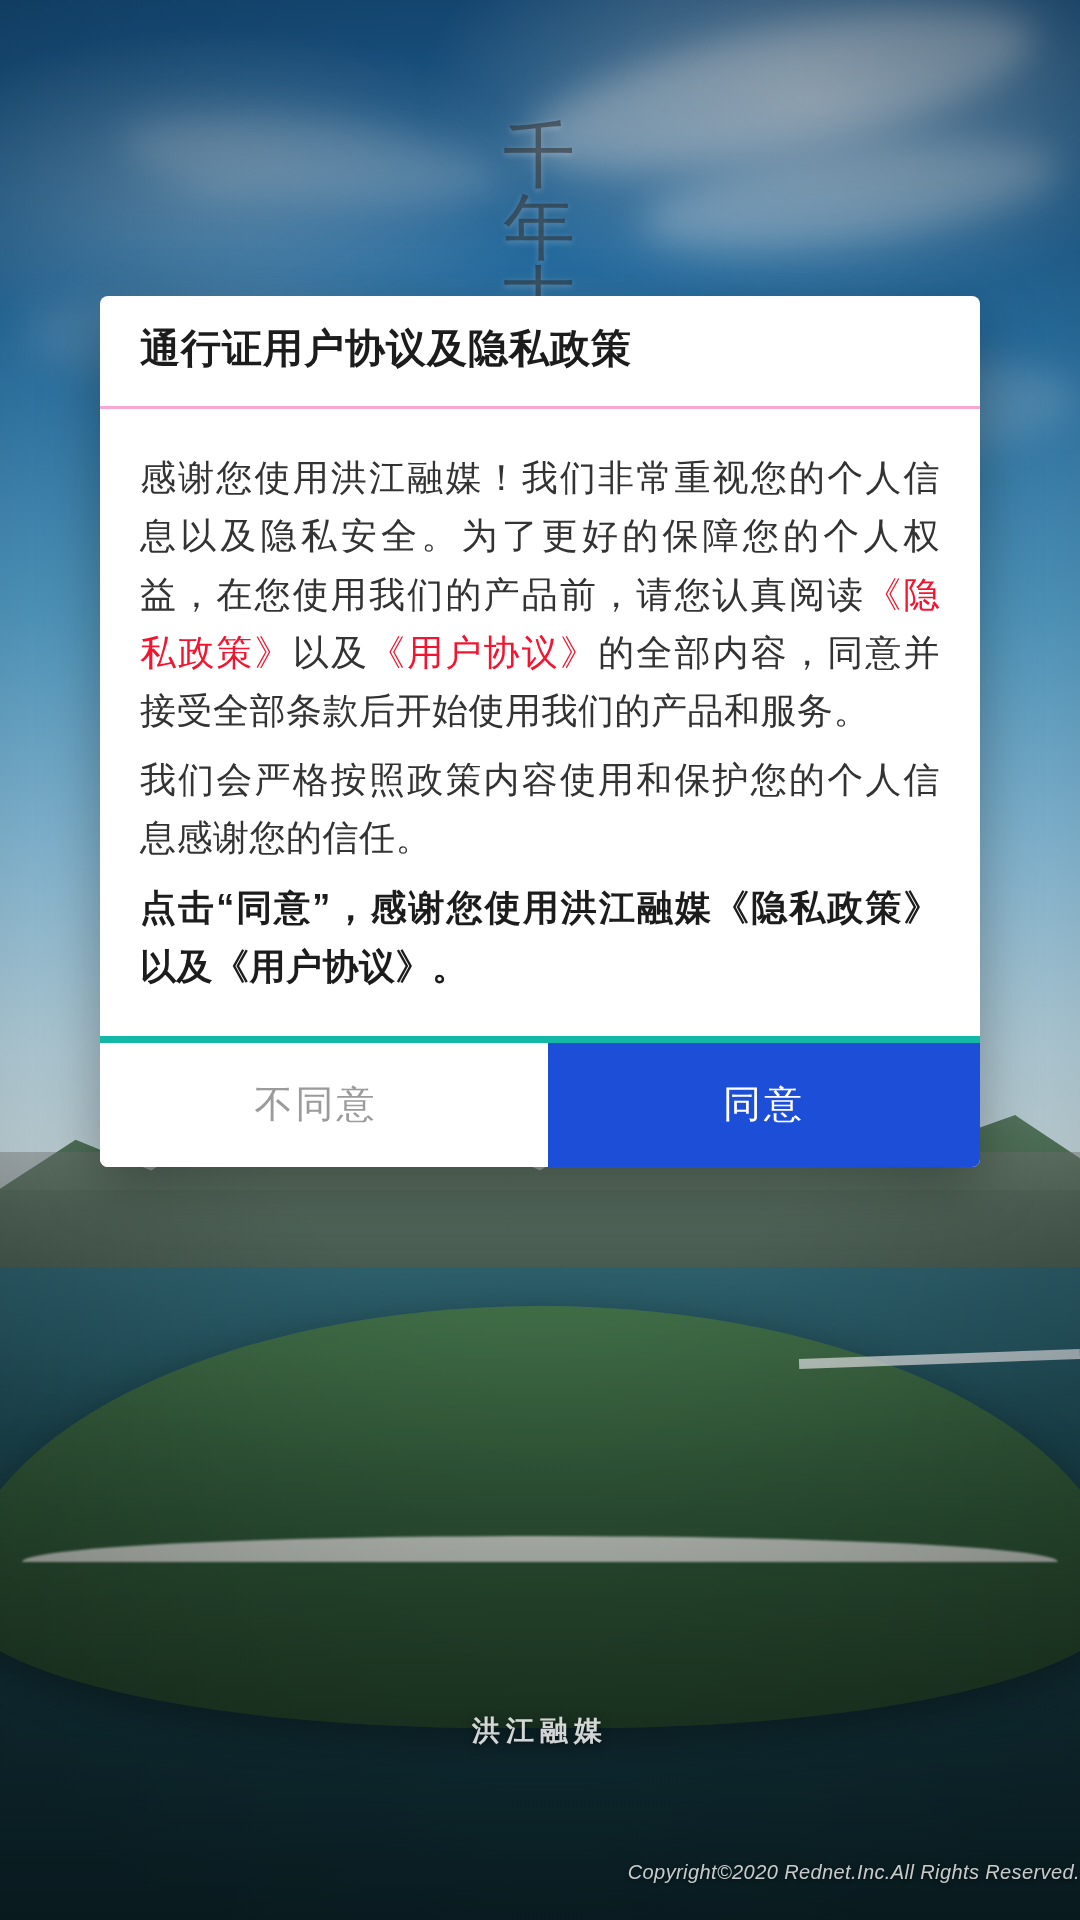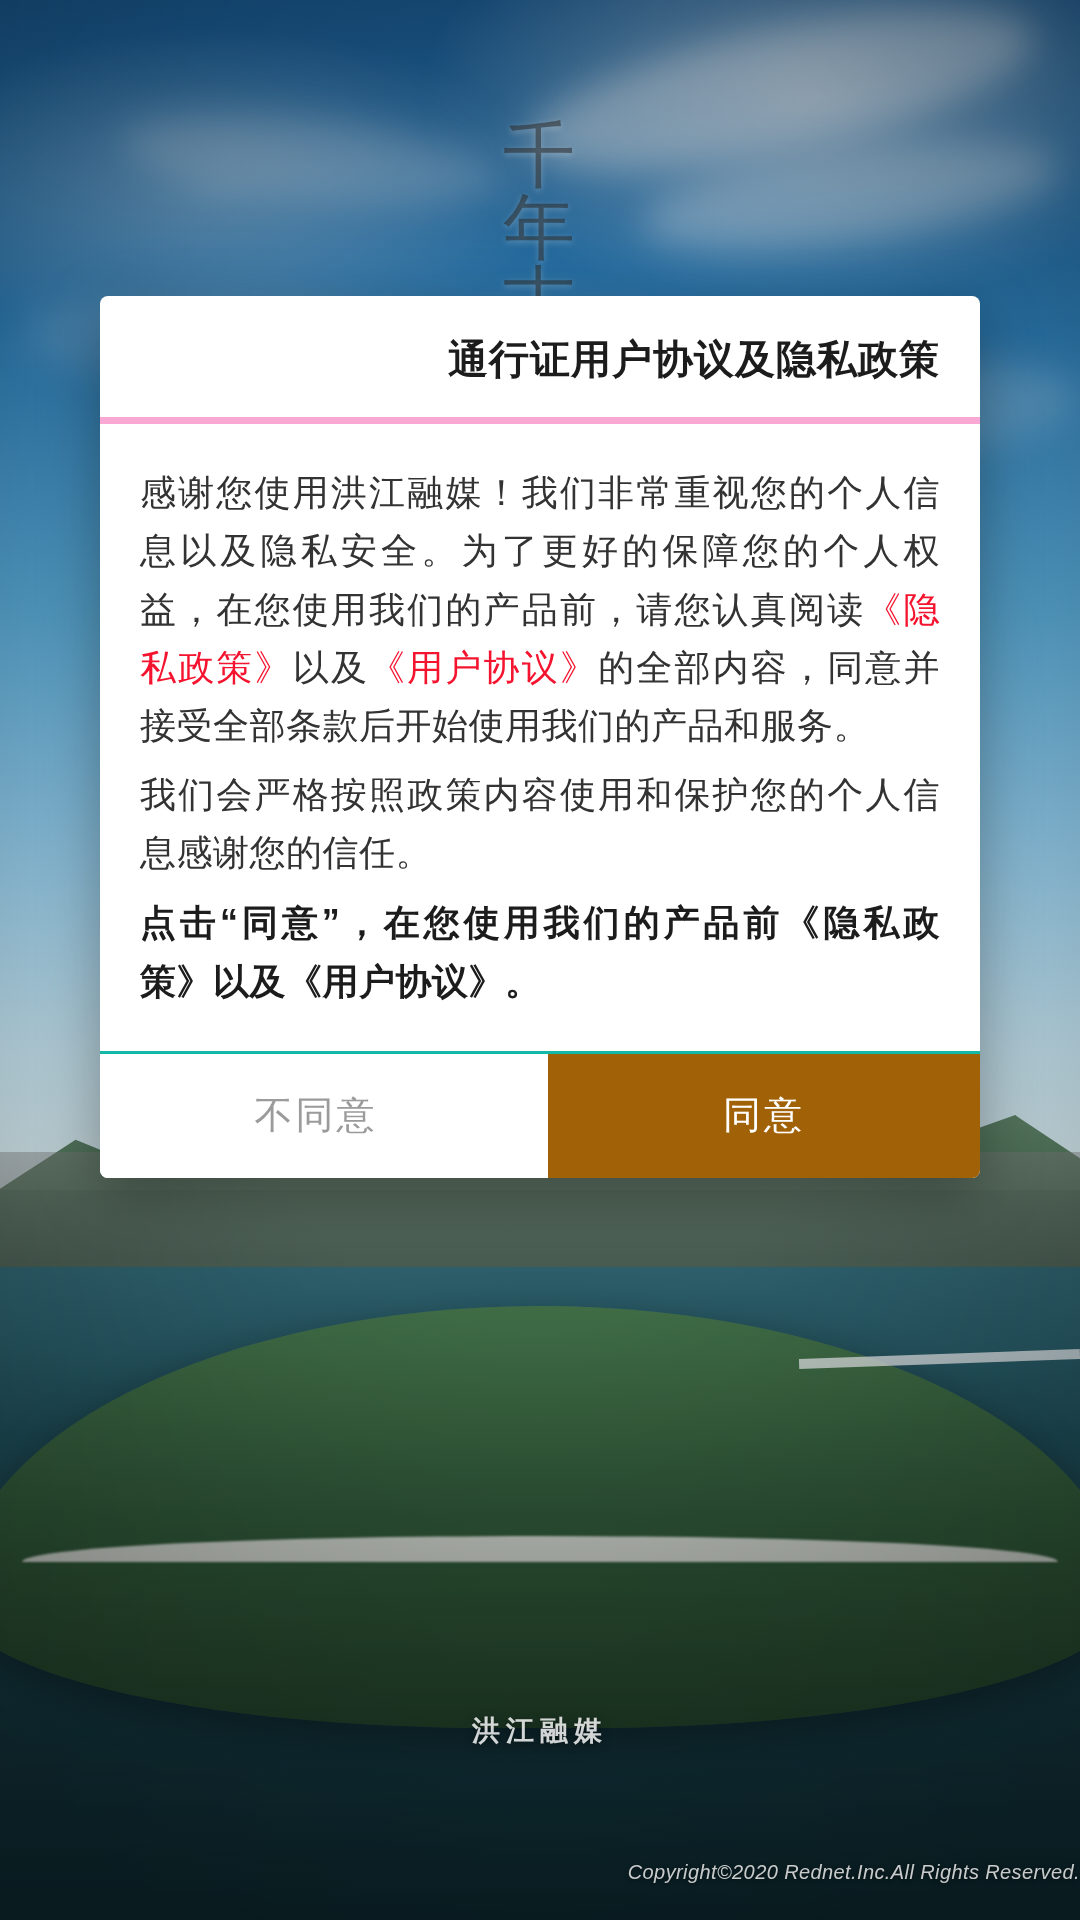--- a/index.html
+++ b/index.html
@@ -139,23 +139,23 @@
     position: absolute;
     left: 100px;
     top: 296px;
     width: 880px;
     background: #ffffff;
     border-radius: 8px;
     overflow: hidden;
     box-shadow: 0 18px 60px rgba(0,0,0,0.35);
   }
   .dialog-header {
-    padding: 36px 40px 30px 40px;
-    text-align: right;
-    border-bottom: 7px solid #f9a8d4;
+    padding: 25px 40px 30px 40px;
+    text-align: left;
+    border-bottom: 3px solid #f9a8d4;
   }
   .dialog-title {
     font-size: 40px;
     font-weight: 700;
     color: #1c1c1c;
     letter-spacing: 1px;
   }
   .dialog-body {
     padding: 36px 40px 34px 40px;
     color: #333333;
@@ -170,40 +170,40 @@
     cursor: pointer;
   }
   .para.bold {
     font-weight: 700;
     color: #1c1c1c;
     margin-top: 12px;
   }
 
   .dialog-actions {
     display: flex;
-    border-top: 3px solid #14b8a6;
+    border-top: 7px solid #14b8a6;
     height: 124px;
     gap: 16px;
   }
   .btn {
     flex: 1 1 50%;
     display: flex;
     align-items: center;
     justify-content: center;
     font-size: 38px;
     letter-spacing: 3px;
     cursor: pointer;
     user-select: none;
   }
   .btn-disagree {
     background: #ffffff;
     color: #9b9b9b;
   }
   .btn-agree {
-    background: #a16207;
+    background: #1d4ed8;
     color: #ffffff;
     font-weight: 500;
   }
 </style>
 </head>
 <body>
 
 <div id="app">
 
   <div class="bg">
@@ -232,21 +232,21 @@
 
     <div class="dialog-header">
       <div class="dialog-title">通行证用户协议及隐私政策</div>
     </div>
 
     <div class="dialog-body">
       <p class="para"><span>感谢您使用洪江融媒！我们非常重视您的个人信息以及隐私安全。为了更好的保障您的个人权益，在您使用我们的产品前，请您认真阅读</span><span class="link">《隐私政策》</span><span>以及</span><span class="link">《用户协议》</span><span>的全部内容，同意并接受全部条款后开始使用我们的产品和服务。</span></p>
 
       <p class="para second">我们会严格按照政策内容使用和保护您的个人信息感谢您的信任。</p>
 
-      <p class="para bold">点击“同意”，在您使用我们的产品前《隐私政策》以及《用户协议》。</p>
+      <p class="para bold">点击“同意”，感谢您使用洪江融媒《隐私政策》以及《用户协议》。</p>
     </div>
 
     <div class="dialog-actions">
       <div class="btn btn-disagree">不同意</div>
       <div class="btn btn-agree">同意</div>
     </div>
   </div>
 
   <div class="brand">洪江融媒</div>
   <div class="copyright">Copyright©2020 Rednet.Inc.All Rights Reserved.</div>

